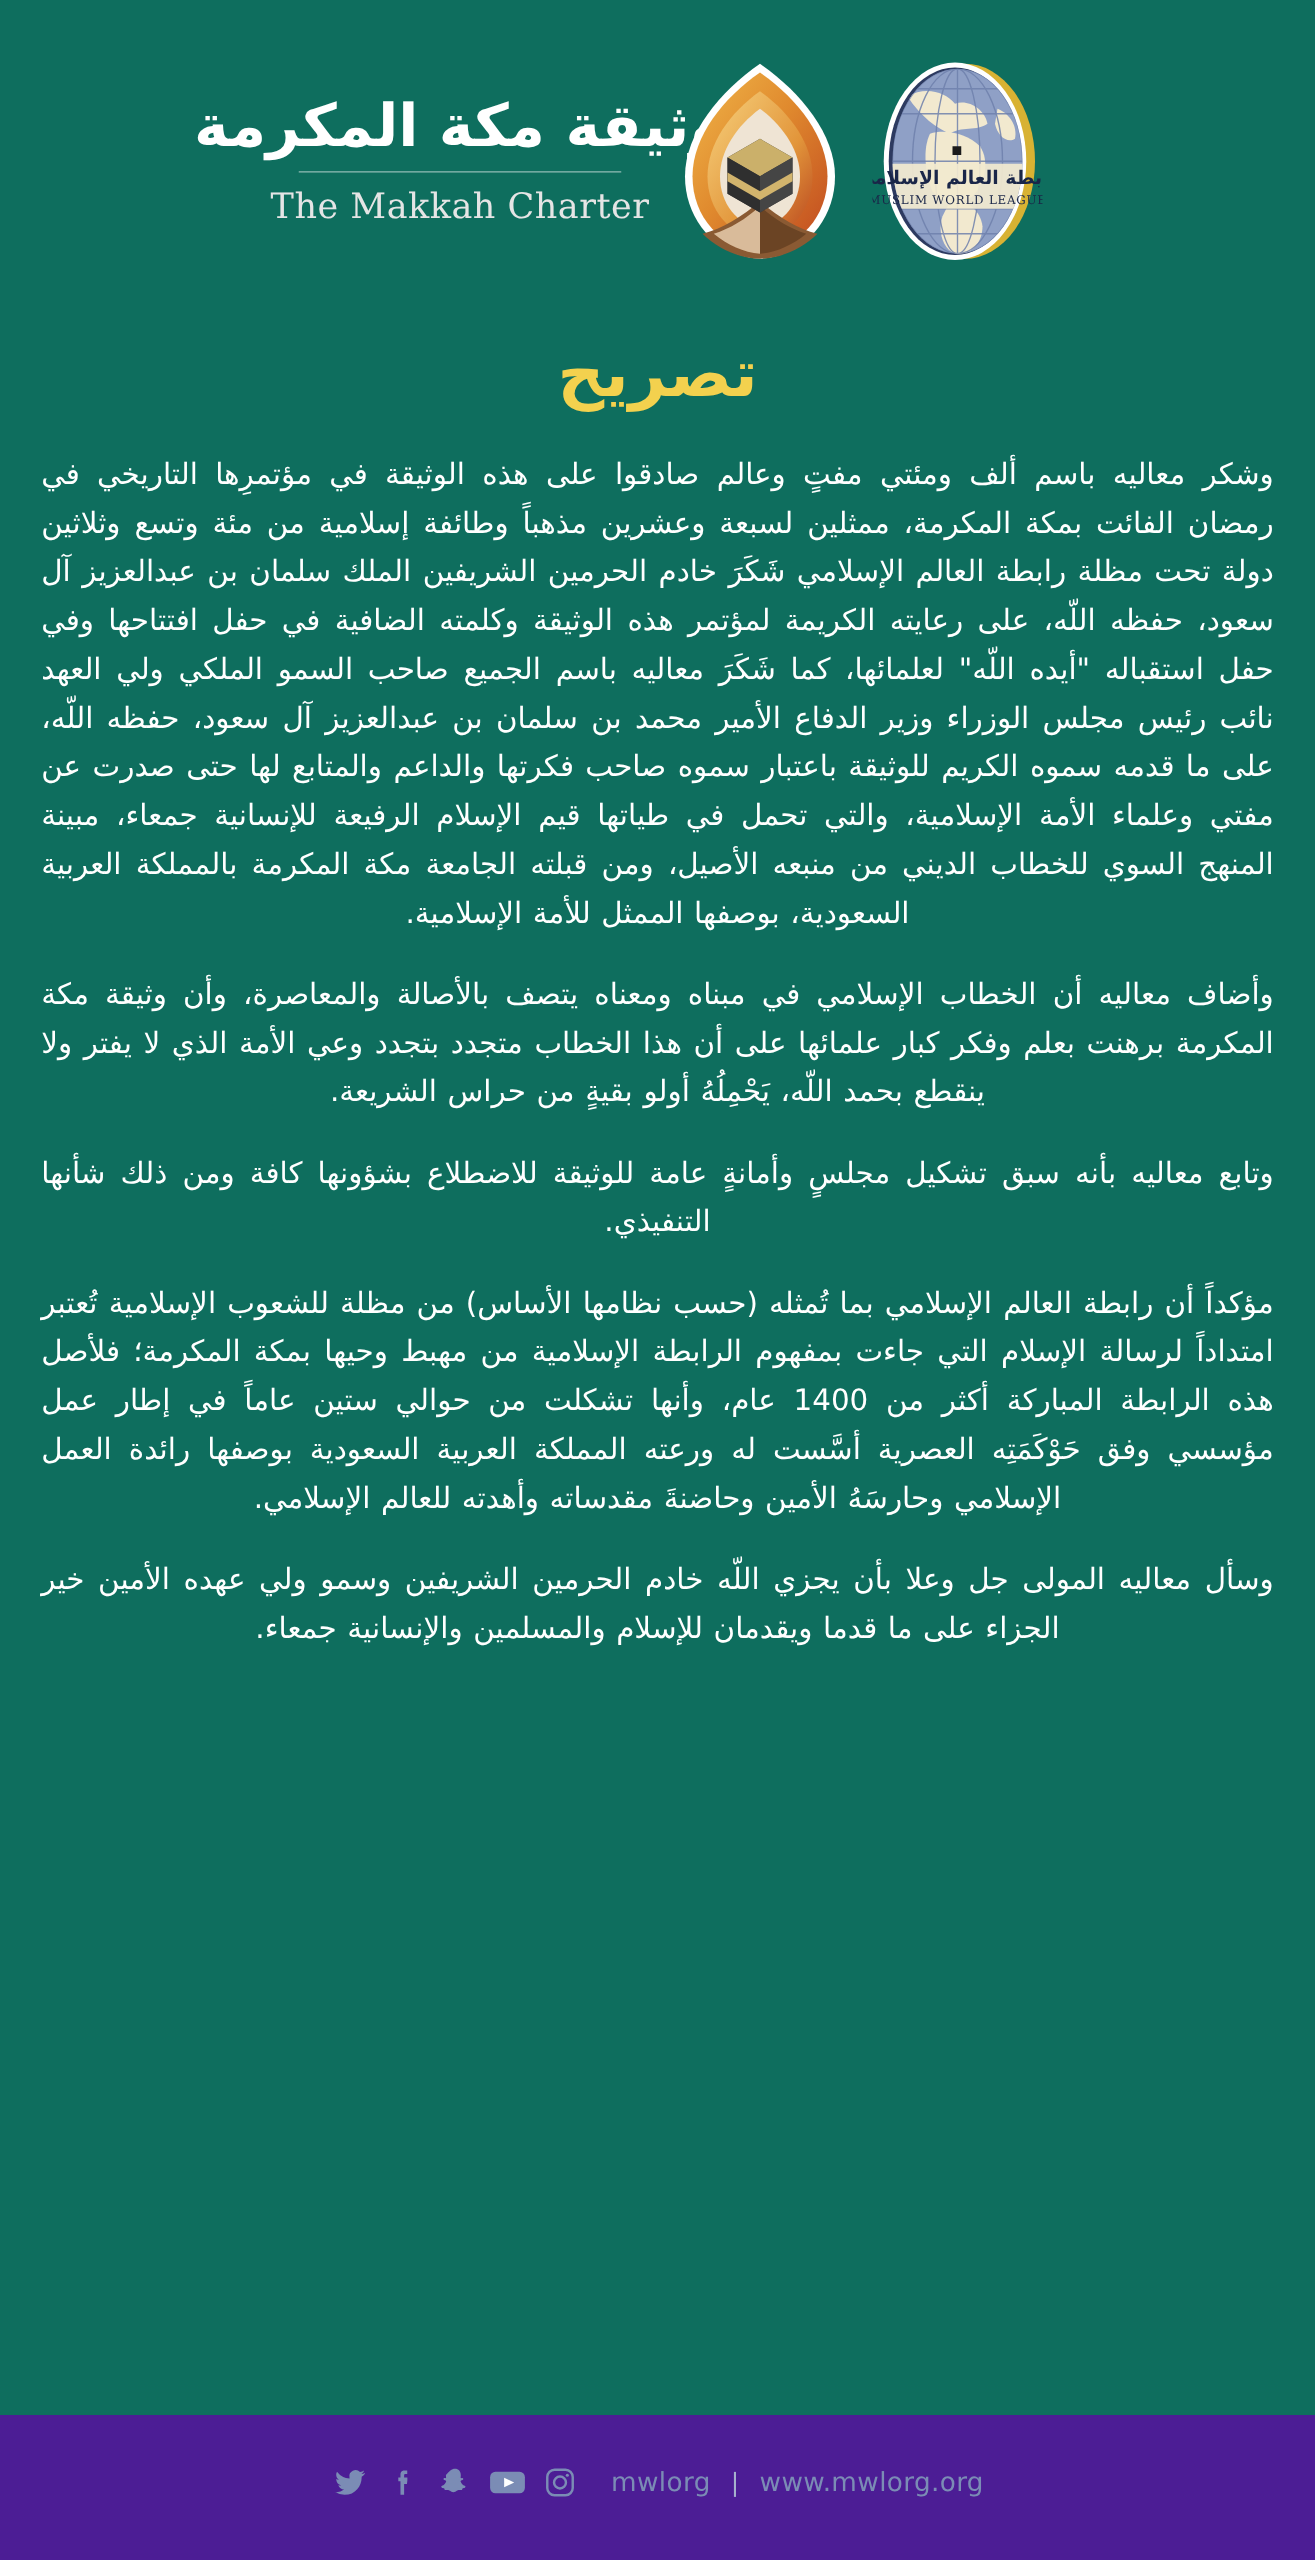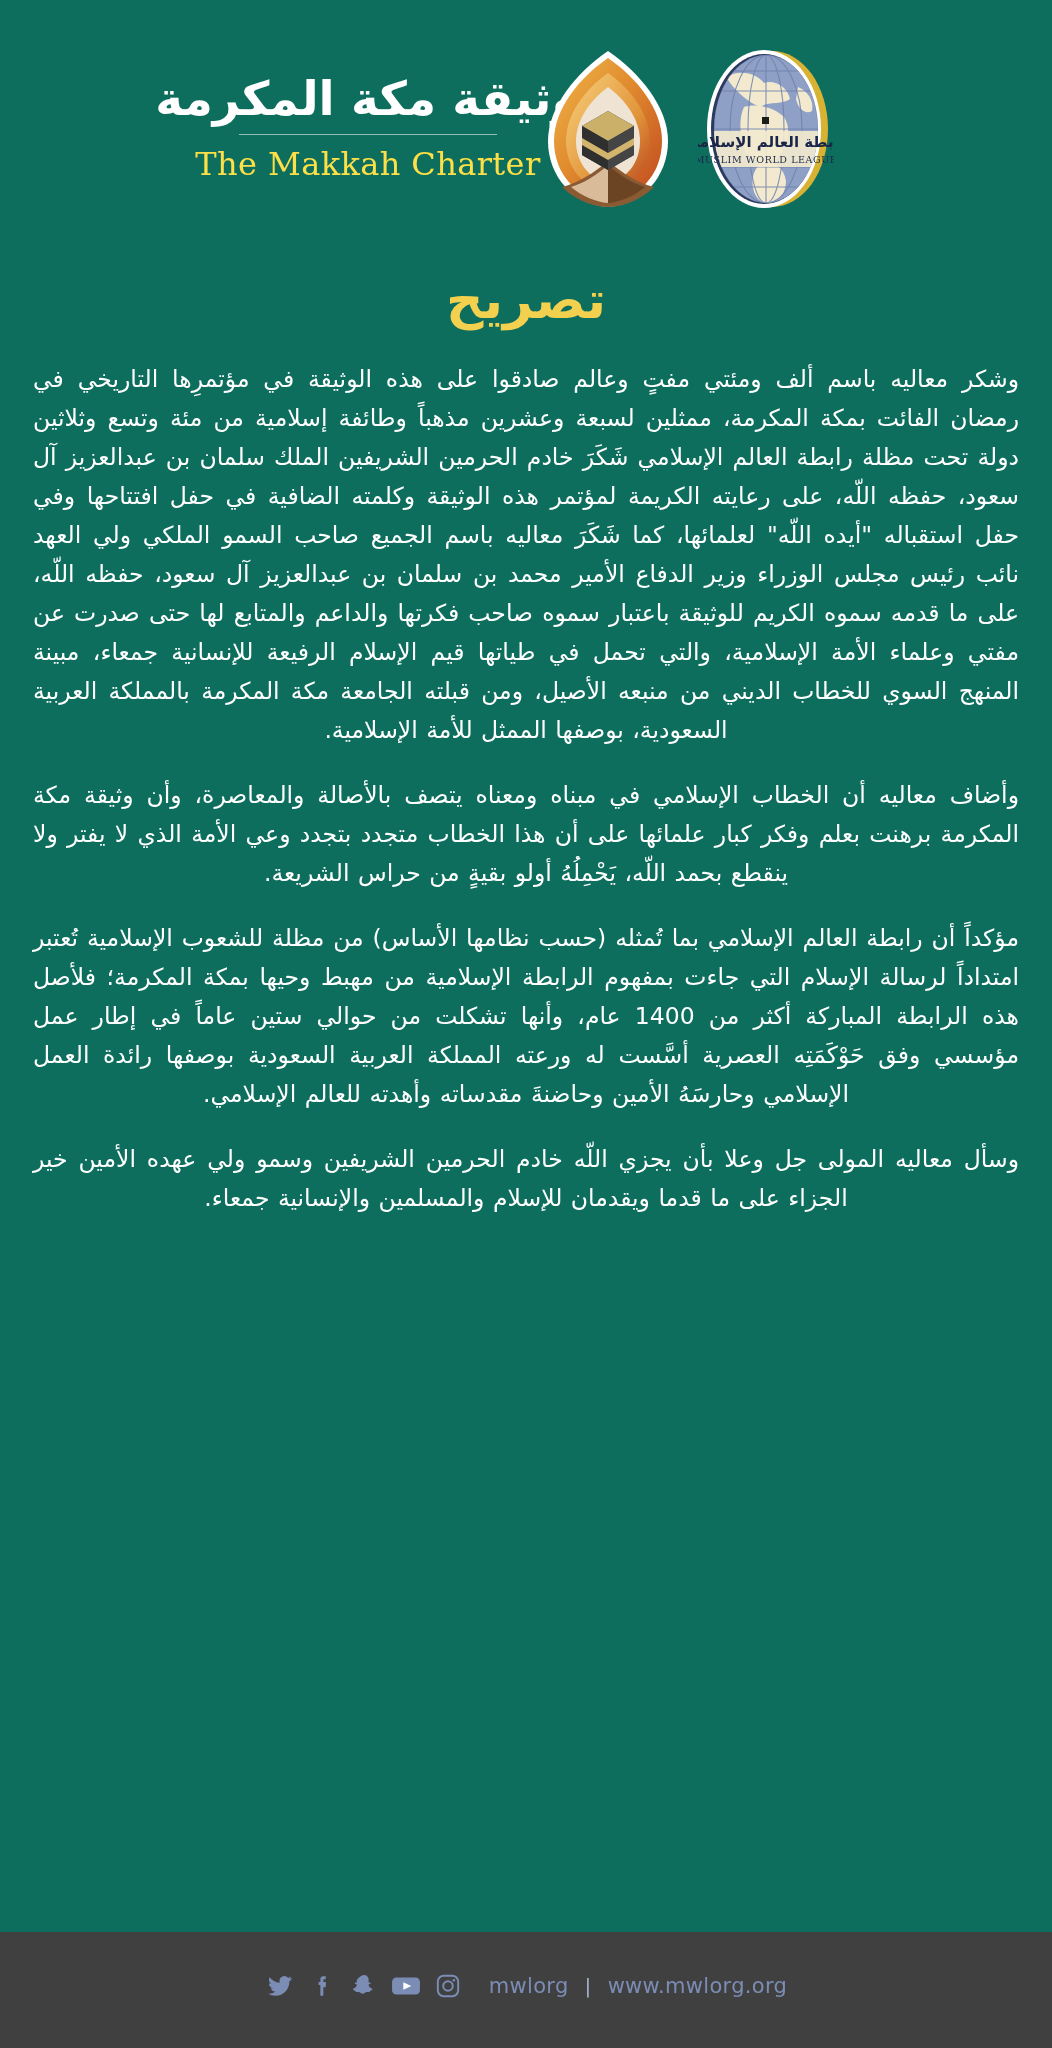--- a/index.html
+++ b/index.html
@@ -62,23 +62,23 @@
     text-align: center;
     padding-bottom: 6px;
   }
   .charter-rule {
     width: 258px;
     height: 1px;
     background: rgba(255,255,255,0.55);
     margin: 6px 0 10px 0;
   }
   .charter-en {
-    color: #fde047;
+    color: #e5e5e5;
     font-family: "DejaVu Serif", "Liberation Serif", serif;
-    font-size: 32px;
+    font-size: 28px;
     letter-spacing: 0.4px;
     white-space: nowrap;
     direction: ltr;
   }
   
   .emblem {
     width: 128px;
     height: 160px;
     position: relative;
     flex: 0 0 auto;
@@ -115,21 +115,21 @@
     margin: 0 0 26px 0;
     direction: rtl;
     word-spacing: 1px;
   }
   .para:last-child { margin-bottom: 0; }
 
   
   .footer {
     width: 1052px;
     height: 116px;
-    background: #404040;
+    background: #4c1d95;
     display: flex;
     align-items: center;
     justify-content: center;
     gap: 0px;
     direction: ltr;
   }
   .footer-inner {
     display: flex;
     align-items: center;
     gap: 14px;
@@ -260,20 +260,21 @@
         </svg>
       </div>
 
     </div>
 
     <h1 class="statement-title">تصريح</h1>
 
     <div class="body-wrap">
       <p class="para">وشكر معاليه باسم ألف ومئتي مفتٍ وعالم صادقوا على هذه الوثيقة في مؤتمرِها التاريخي في رمضان الفائت بمكة المكرمة، ممثلين لسبعة وعشرين مذهباً وطائفة إسلامية من مئة وتسع وثلاثين دولة تحت مظلة رابطة العالم الإسلامي شَكَرَ خادم الحرمين الشريفين الملك سلمان بن عبدالعزيز آل سعود، حفظه اللّه، على رعايته الكريمة لمؤتمر هذه الوثيقة وكلمته الضافية في حفل افتتاحها وفي حفل استقباله "أيده اللّه" لعلمائها، كما شَكَرَ معاليه باسم الجميع صاحب السمو الملكي ولي العهد نائب رئيس مجلس الوزراء وزير الدفاع الأمير محمد بن سلمان بن عبدالعزيز آل سعود، حفظه اللّه، على ما قدمه سموه الكريم للوثيقة باعتبار سموه صاحب فكرتها والداعم والمتابع لها حتى صدرت عن مفتي وعلماء الأمة الإسلامية، والتي تحمل في طياتها قيم الإسلام الرفيعة للإنسانية جمعاء، مبينة المنهج السوي للخطاب الديني من منبعه الأصيل، ومن قبلته الجامعة مكة المكرمة بالمملكة العربية السعودية، بوصفها الممثل للأمة الإسلامية.</p>
       <p class="para">وأضاف معاليه أن الخطاب الإسلامي في مبناه ومعناه يتصف بالأصالة والمعاصرة، وأن وثيقة مكة المكرمة برهنت بعلم وفكر كبار علمائها على أن هذا الخطاب متجدد بتجدد وعي الأمة الذي لا يفتر ولا ينقطع بحمد اللّه، يَحْمِلُهُ أولو بقيةٍ من حراس الشريعة.</p>
+      <p class="para">وتابع معاليه بأنه سبق تشكيل مجلسٍ وأمانةٍ عامة للوثيقة للاضطلاع بشؤونها كافة ومن ذلك شأنها التنفيذي.</p>
       <p class="para">مؤكداً أن رابطة العالم الإسلامي بما تُمثله (حسب نظامها الأساس) من مظلة للشعوب الإسلامية تُعتبر امتداداً لرسالة الإسلام التي جاءت بمفهوم الرابطة الإسلامية من مهبط وحيها بمكة المكرمة؛ فلأصل هذه الرابطة المباركة أكثر من 1400 عام، وأنها تشكلت من حوالي ستين عاماً في إطار عمل مؤسسي وفق حَوْكَمَتِه العصرية أسَّست له ورعته المملكة العربية السعودية بوصفها رائدة العمل الإسلامي وحارسَهُ الأمين وحاضنةَ مقدساته وأهدته للعالم الإسلامي.</p>
       <p class="para">وسأل معاليه المولى جل وعلا بأن يجزي اللّه خادم الحرمين الشريفين وسمو ولي عهده الأمين خير الجزاء على ما قدما ويقدمان للإسلام والمسلمين والإنسانية جمعاء.</p>
     </div>
 
   </div>
 
   <div class="footer">
     <div class="footer-inner">
 
       <div class="social-row">

